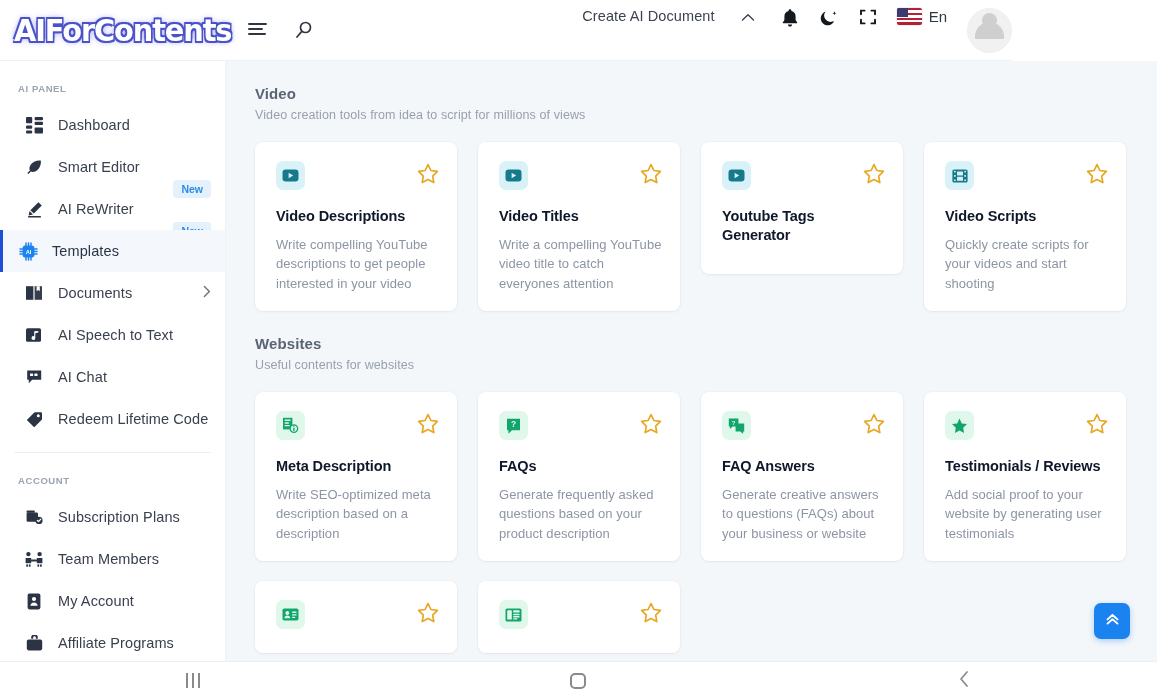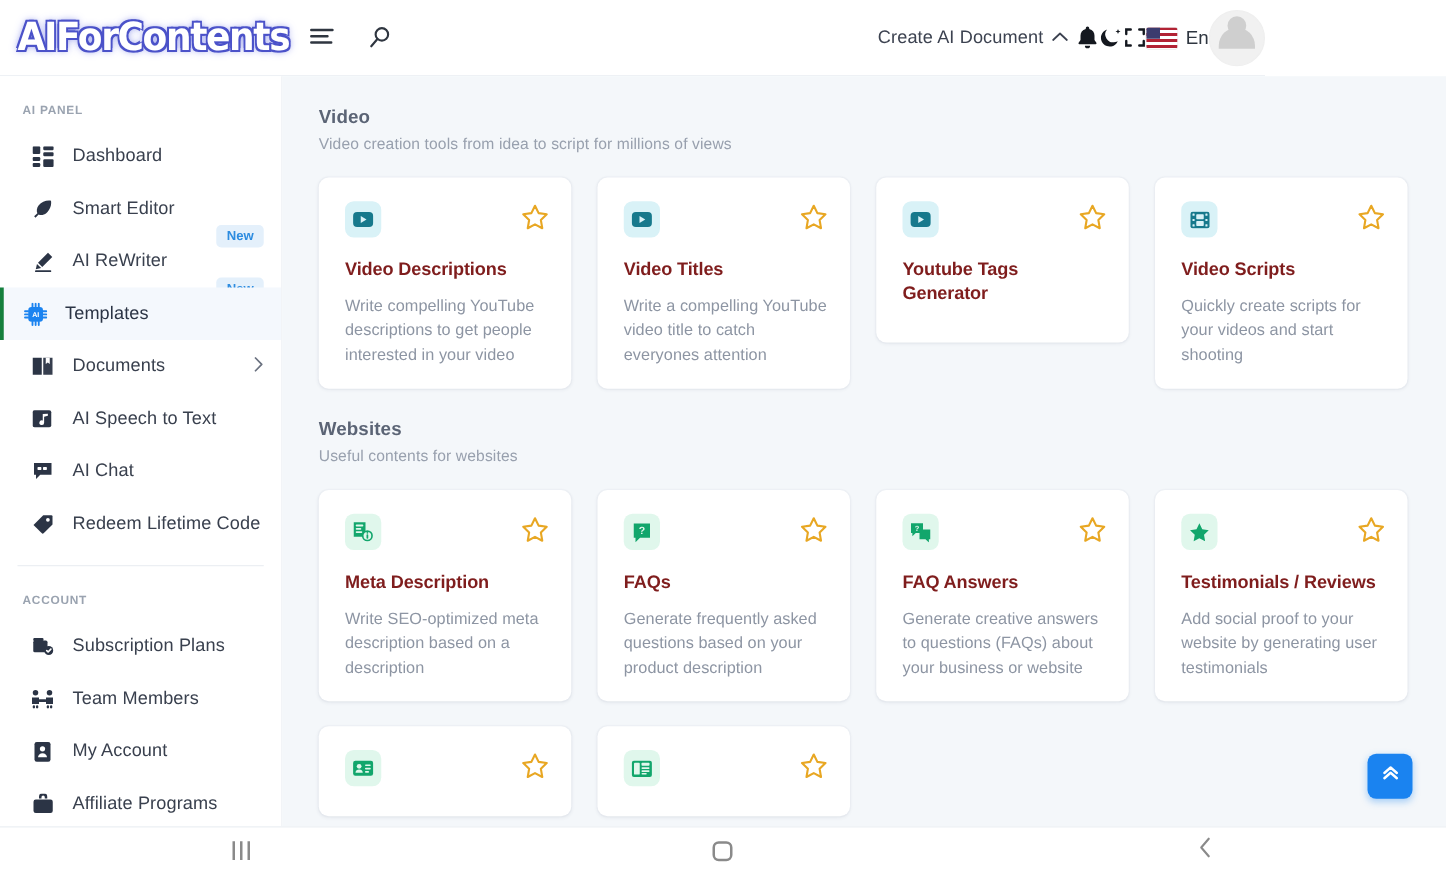--- a/index.html
+++ b/index.html
@@ -34,22 +34,22 @@
       -1.6px 1.6px 0 #4b52c9, 1.6px 1.6px 0 #4b52c9,
       0 0 5px #8f96e8, 0 0 9px #b9bdf0;
     white-space: nowrap;
   }
   .hdr-left-icons { display: flex; align-items: center; gap: 26px; margin-left: 22px; }
   .icon-btn {
     display: flex; align-items: center; justify-content: center;
     color: #2f3640; cursor: pointer;
   }
   .hdr-right {
-    margin-left: auto; display: flex; align-items: center;
-    padding-right: 0;
+    margin-left: auto; display: flex; align-items: flex-start;
+    gap: 20px; padding-right: 0;
   }
   .create-doc {
     font-size: 14.5px; color: #3c4250;
     letter-spacing: .1px; cursor: pointer;
   }
   .chev-up-sm { color: #3c4250; padding: 0 6px; cursor: pointer; }
   .flag-lang { display: flex; align-items: center; gap: 7px; cursor: pointer; }
   .flag {
     width: 25px; height: 17px; border-radius: 2px; overflow: hidden;
     position: relative; background: #ffffff; flex: none;
@@ -101,21 +101,21 @@
   .side-item .si-icon {
     width: 20px; display: flex; align-items: center;
     justify-content: center; color: #2b3445; flex: none;
   }
   .side-item .si-label {
     margin-left: 14px; font-size: 14.5px; color: #39404e;
     letter-spacing: .1px; white-space: nowrap;
   }
   .side-item.active {
     background: #f4f8fd;
-    border-left: 3px solid #15803d;
+    border-left: 3px solid #1d4ed8;
     padding-left: 15px;
   }
   .side-item.active .si-label { color: #2b3445; }
   .badge-new {
     margin-left: auto; font-size: 10.5px; font-weight: 600;
     color: #2d8ce0; background: #e4f0fb;
     padding: 3px 8px; border-radius: 4px; margin-top: 44px;
   }
   .chev-right { margin-left: auto; color: #6b7280; font-size: 13px; }
   .side-divider { height: 1px; background: #eceff3; margin: 12px 14px 0 14px; }
@@ -151,21 +151,21 @@
     width: 29px; height: 29px; border-radius: 7px;
     display: flex; align-items: center; justify-content: center;
     flex: none;
   }
   .card-icon.cyan { background: #d9f2f7; color: #17798c; }
   .card-icon.green { background: #e0f7ec; color: #12a66c; }
   .star {
     color: #e8a723; cursor: pointer; line-height: 0; margin-top: 2px;
   }
   .card-title {
-    font-size: 14.5px; font-weight: 700; color: #7f1d1d;
+    font-size: 14.5px; font-weight: 700; color: #0f172a;
     margin-top: 17px; line-height: 1.28; letter-spacing: -.1px;
   }
   .card-desc {
     font-size: 13px; color: #8d95a3; margin-top: 9px;
     line-height: 1.5; letter-spacing: .05px;
   }
   .card.tall { padding-bottom: 30px; }
   .card.clipped { height: 72px; overflow: hidden; padding-bottom: 0; }
 
   

